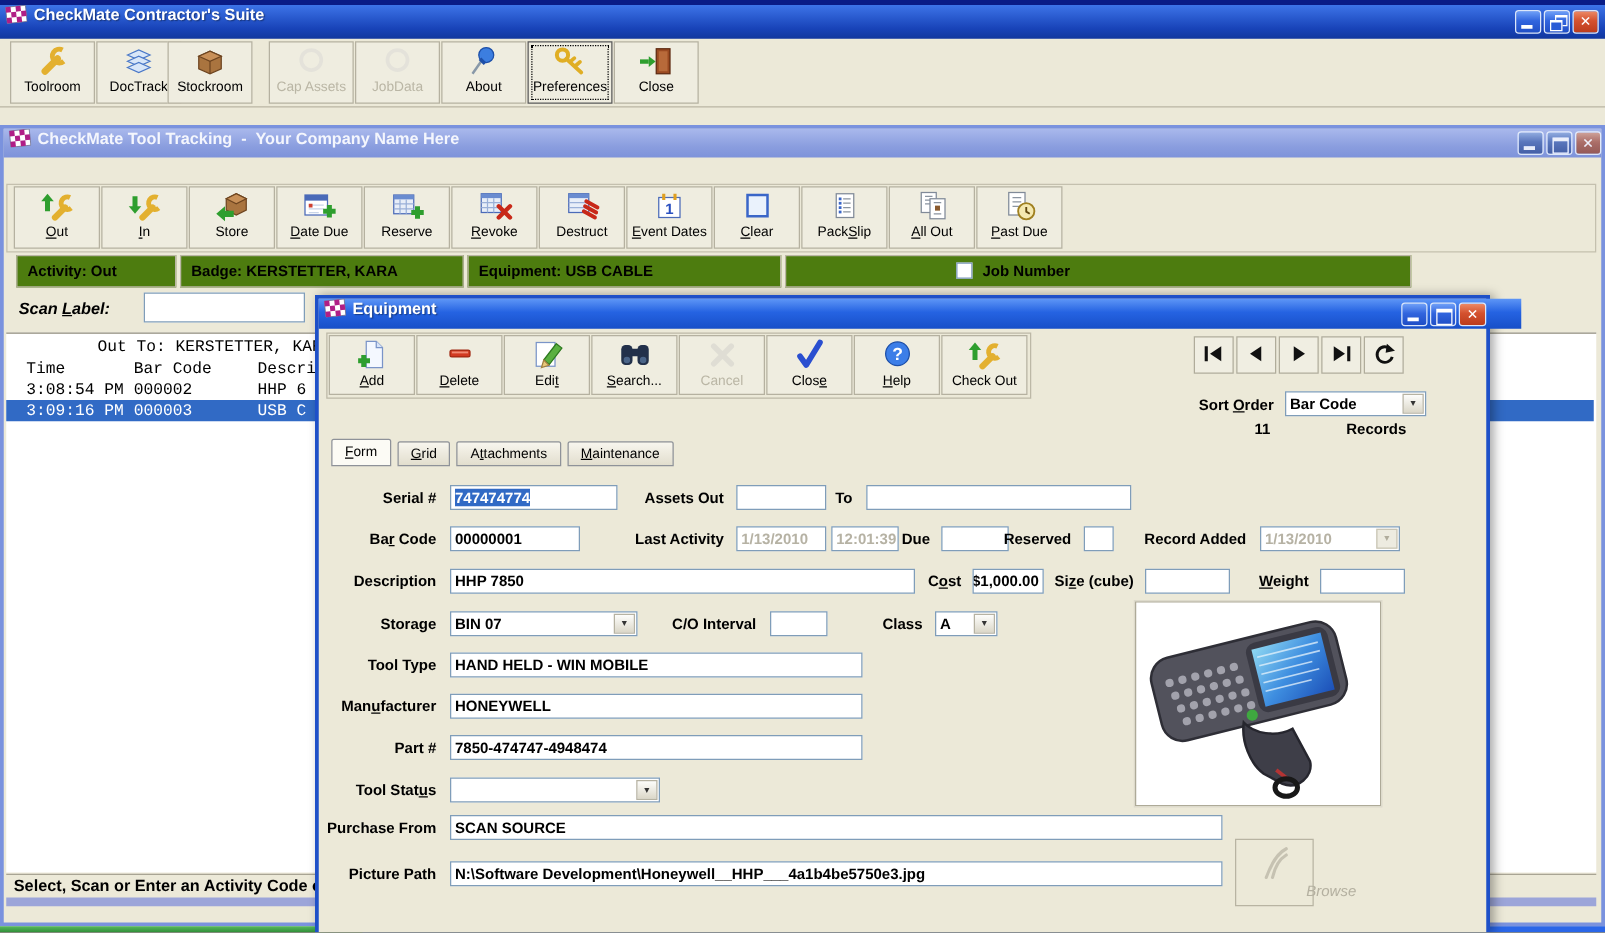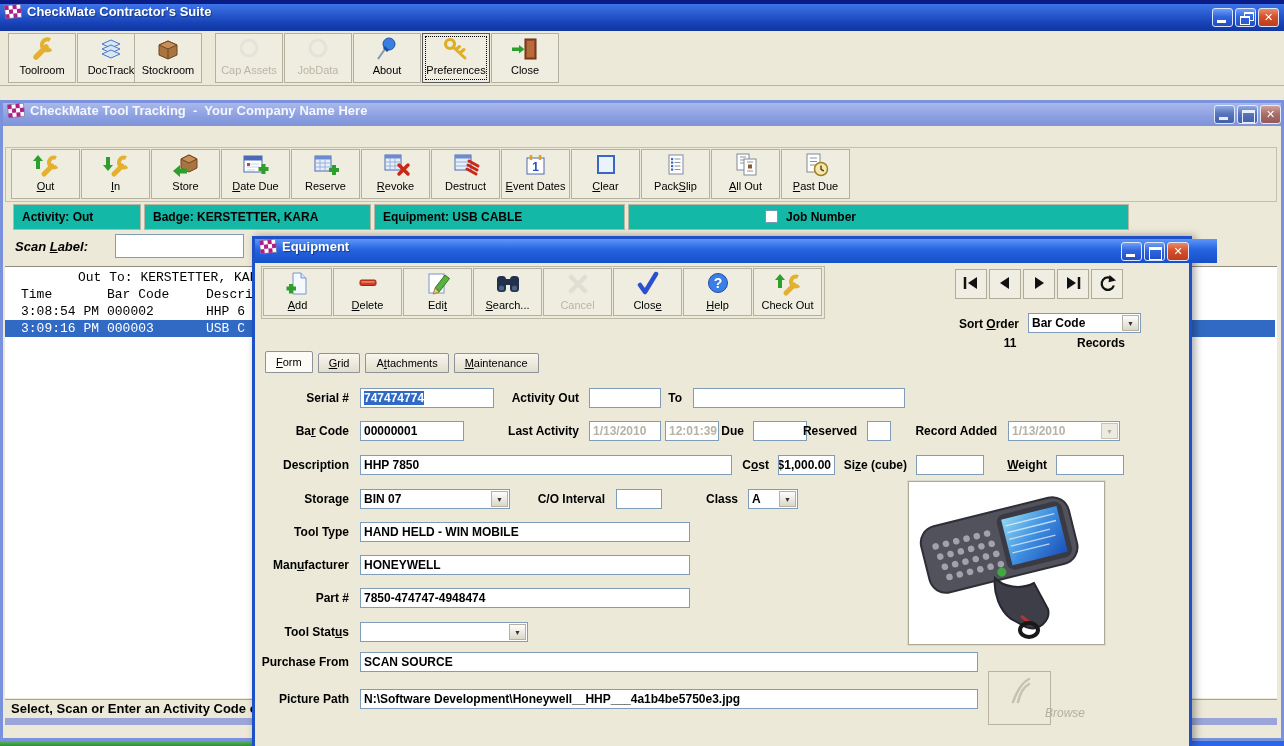--- a/index.html
+++ b/index.html
@@ -41,21 +41,21 @@
   #suite-toolbar{left:0;top:33px;width:1284px;height:51px}
   #suite-toolbar .tbtn{height:50px;width:68px}
   #suite-sep{left:0;top:85px;width:1284px;height:1px;background:#B9B5A3}
 
   
   #trackwin{left:0;top:100px;width:1284px;height:641px;border:3px solid #7A92DE;background:#ECE9D8}
   #track-menubar{position:absolute;left:0;top:23px;width:1278px;height:21px;display:flex;align-items:center;padding-left:6px}
   .menu-item{padding:2px 9px;font-size:12px;color:#9B978B}
   #track-toolbar-box{position:absolute;left:2px;top:44px;width:1272px;height:55px;border:1px solid #C4C0AE}
   #track-toolbar{position:absolute;left:5px;top:46px;width:1268px;height:51px}
-  .apanel{position:absolute;top:101px;height:26px;border:1px solid #BAB6A4;display:flex;align-items:center;padding-left:8px;font-size:12px;font-weight:bold;background:#14b8a6}
+  .apanel{position:absolute;top:101px;height:26px;border:1px solid #BAB6A4;display:flex;align-items:center;padding-left:8px;font-size:12px;font-weight:bold;background:#4d7c0f}
   .cb{position:absolute;width:13px;height:13px;background:#fff;border:1px solid #7A96B8}
   #scan-lbl{position:absolute;left:12px;top:136px;font:bold italic 13px "Liberation Sans",sans-serif}
   #scan-input{position:absolute;left:112px;top:131px;width:129px;height:24px;border:1px solid #7F9DB9;background:#fff;font:bold 13px "Liberation Sans",sans-serif;padding:0 3px}
   #track-list{position:absolute;left:2px;top:163px;width:1272px;height:432px;background:#fff;border-top:1px solid #908C7C;font-family:"Liberation Mono",monospace;font-size:13px}
   .lline{position:absolute;white-space:pre;line-height:16px}
   #list-rows{position:absolute;left:0;top:0;width:1272px;height:432px}
   .lrow{position:absolute;left:0;width:1270px;height:17px;line-height:17px}
   .lrow.selected{background:#316AC5;color:#fff}
   .lc{position:absolute;white-space:pre}
   .lc1{left:16px}.lc2{left:102px}.lc3{left:201px}
@@ -522,21 +522,21 @@
           <span>A<u>t</u>tachments</span>
         </div>
         <div class="tab">
           <span><u>M</u>aintenance</span>
         </div>
       </div>
 
     <div class="lbl" style="top:152px;right:840px">Serial #</div>
     <div class="inp" style="top:149px;left:105px;width:134px">
       <span class="sel">747474774</span></div>
-    <div class="lbl" style="top:152px;right:610px">Activity Out</div>
+    <div class="lbl" style="top:152px;right:610px">Assets Out</div>
     <div class="inp" style="top:149px;left:334px;width:72px">
       <span></span></div>
     <div class="lbl" style="top:152px;right:507px">To</div>
     <div class="inp" style="top:149px;left:438px;width:212px">
       <span></span></div>
 
     <div class="lbl" style="top:185px;right:840px">Ba<u>r</u> Code</div>
     <div class="inp" style="top:182px;left:105px;width:104px">
       <span>00000001</span></div>
     <div class="lbl" style="top:185px;right:610px">Last Activity</div>

